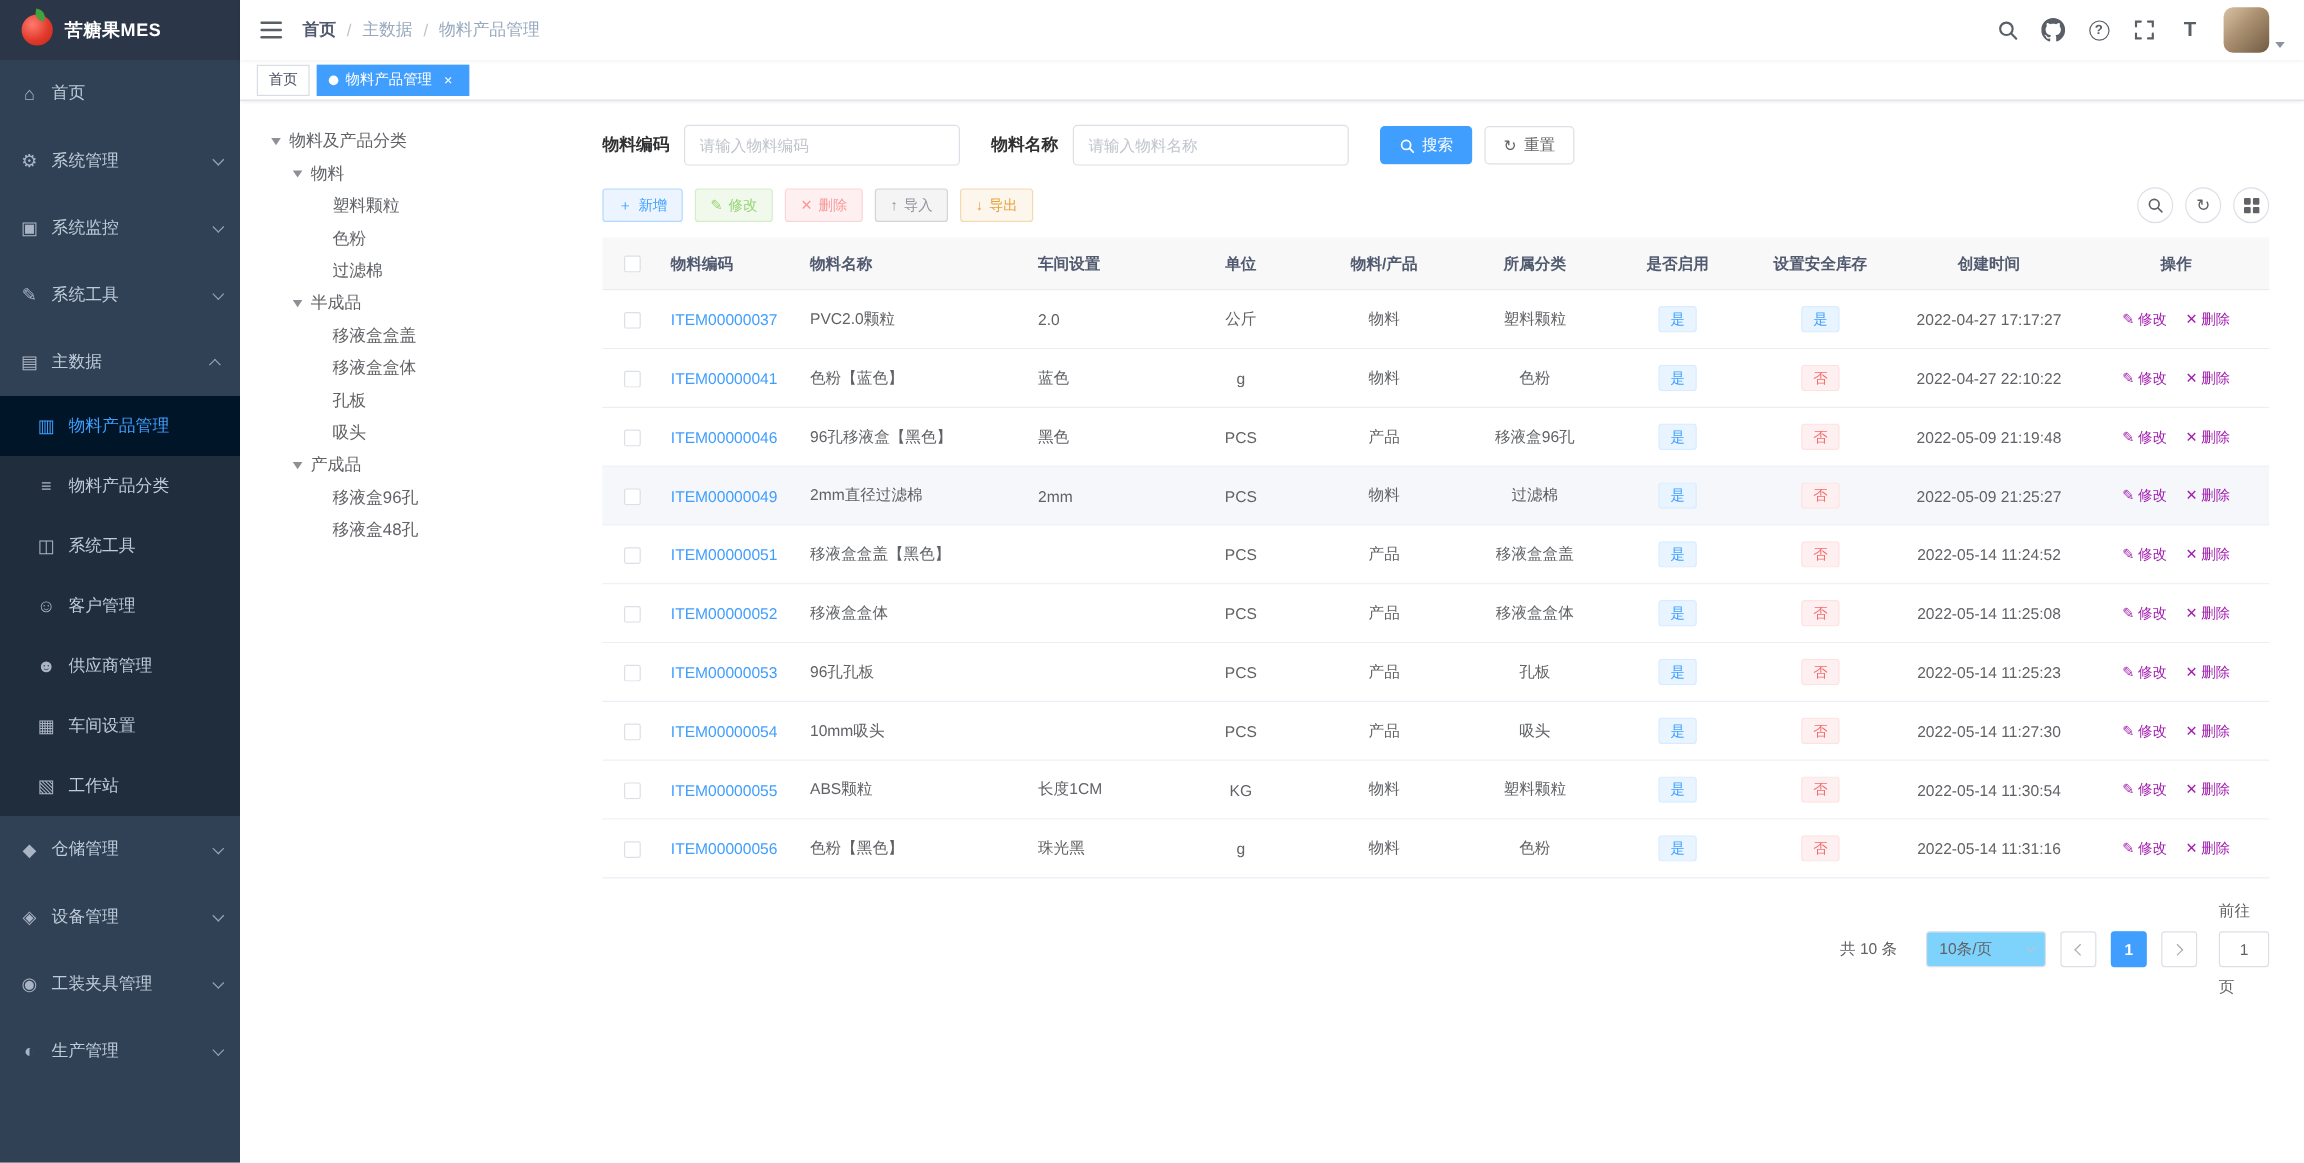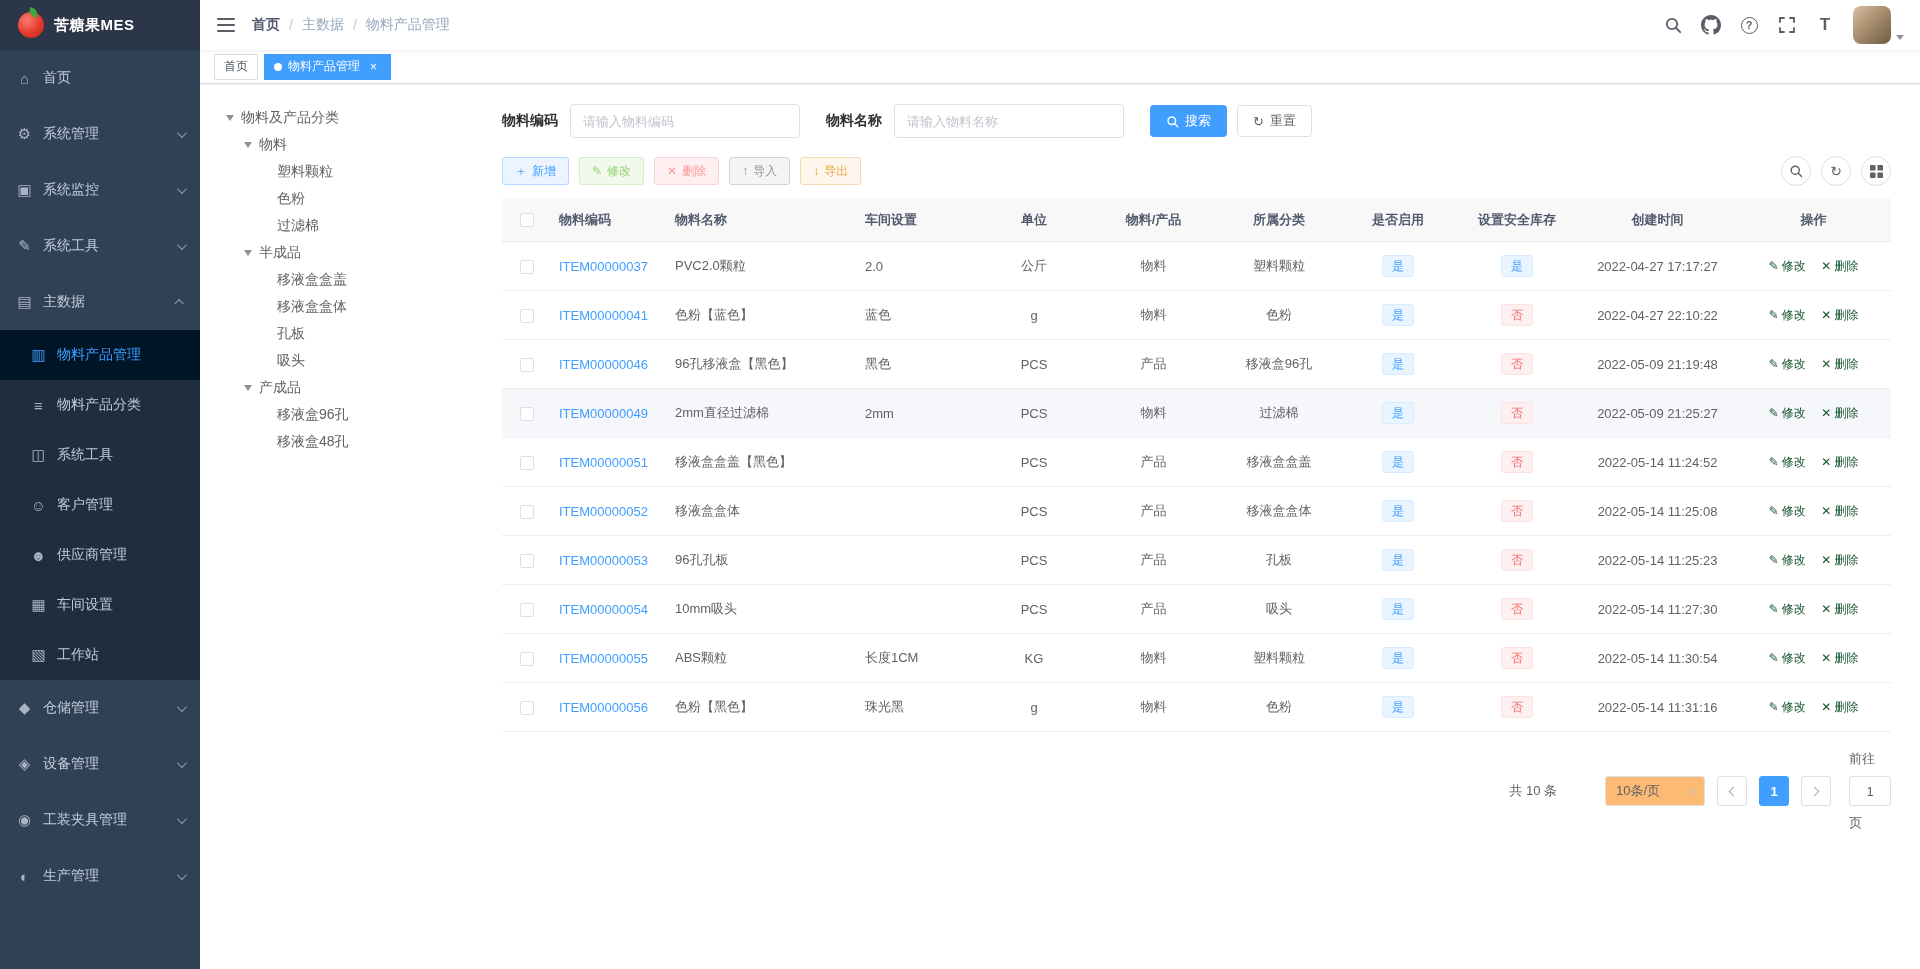--- a/index.html
+++ b/index.html
@@ -113,29 +113,29 @@
   .t-row { height:49px; border-bottom:1px solid #ebeef5; color:#606266; background:#fff; }
   .t-row.hover { background:#f5f7fa; }
   .cell { padding:0 8px; overflow:hidden; white-space:nowrap; text-overflow:ellipsis; }
   .cell.center { text-align:center; }
   .checkbox { display:inline-block; width:14px; height:14px; border:1px solid #dcdfe6; border-radius:2px;
     background:#fff; cursor:pointer; vertical-align:middle; }
   .code-link { color:#409eff; cursor:pointer; }
   .tag-pill { display:inline-block; padding:2px 9px; font-size:12px; border-radius:3px;
     background:#e8f4ff; color:#409eff; border:1px solid #d9ecff; line-height:16px; }
   .tag-pill.tag-red { background:#fef0f0; color:#f56c6c; border-color:#fde2e2; }
-  .op-btn { color:#14532d; font-size:12px; cursor:pointer; margin:0 6px; white-space:nowrap; }
+  .op-btn { color:#a21caf; font-size:12px; cursor:pointer; margin:0 6px; white-space:nowrap; }
   .op-btn .op-ico { margin-right:3px; font-size:12px; }
 
   
   .pagination { width:1389px; display:flex; align-items:center; justify-content:flex-end; gap:12px;
     margin-top:18px; font-size:13px; color:#606266; }
   .page-total { margin-right:12px; }
-  .page-select { width:100px; height:30px; border:1px solid #dcdfe6; border-radius:3px; background:#fdba74;
-    display:flex; align-items:center; justify-content:space-between; padding:0 10px; cursor:pointer; color:#606266;margin-left:24px; }
+  .page-select { width:100px; height:30px; border:1px solid #dcdfe6; border-radius:3px; background:#7dd3fc;
+    display:flex; align-items:center; justify-content:space-between; padding:0 10px; cursor:pointer; color:#606266; }
   .sel-caret { width:6px; height:6px; border-right:1.4px solid #c0c4cc; border-bottom:1.4px solid #c0c4cc;
     transform:rotate(45deg) translateY(-2px); }
   .page-btn { width:30px; height:30px; border:1px solid #dcdfe6; border-radius:3px; background:#fff;
     display:flex; align-items:center; justify-content:center; cursor:pointer; color:#606266; }
   .page-btn.active { background:#409eff; border-color:#409eff; color:#fff; font-weight:700; }
   .arrow-l, .arrow-r { width:7px; height:7px; border-right:1.5px solid #a8abb2; border-bottom:1.5px solid #a8abb2; }
   .arrow-l { transform:rotate(135deg); margin-left:3px; }
   .arrow-r { transform:rotate(-45deg); margin-right:3px; }
   .goto { display:flex; align-items:flex-start; gap:8px; margin-left:6px;flex-direction:column; }
   .goto input { width:42px; height:30px; border:1px solid #dcdfe6; border-radius:3px; text-align:center;

